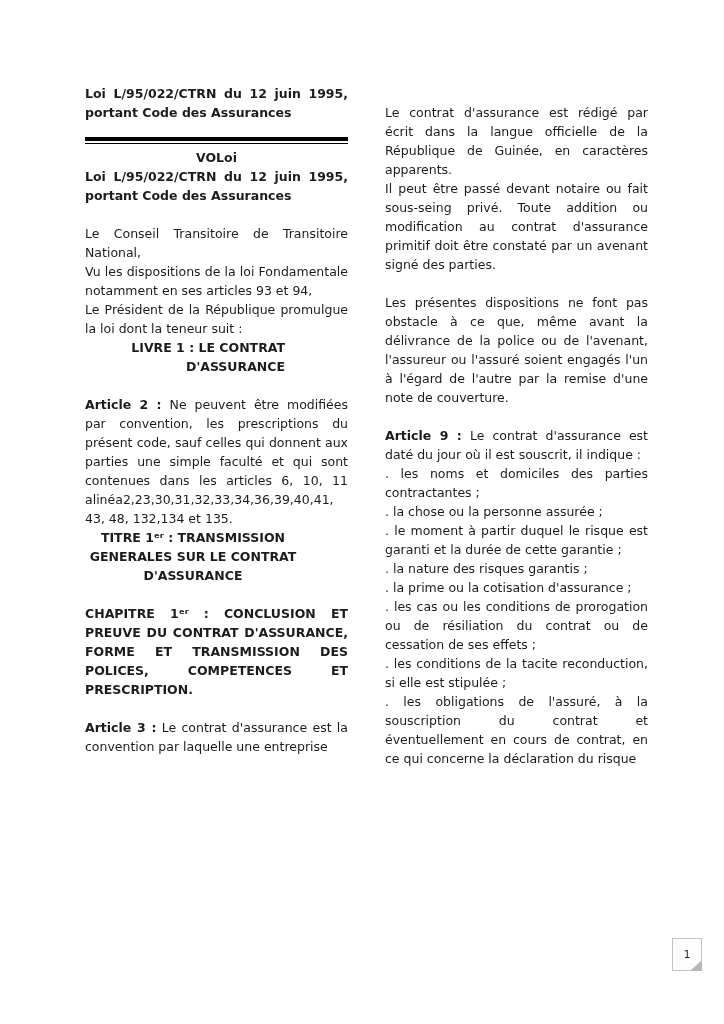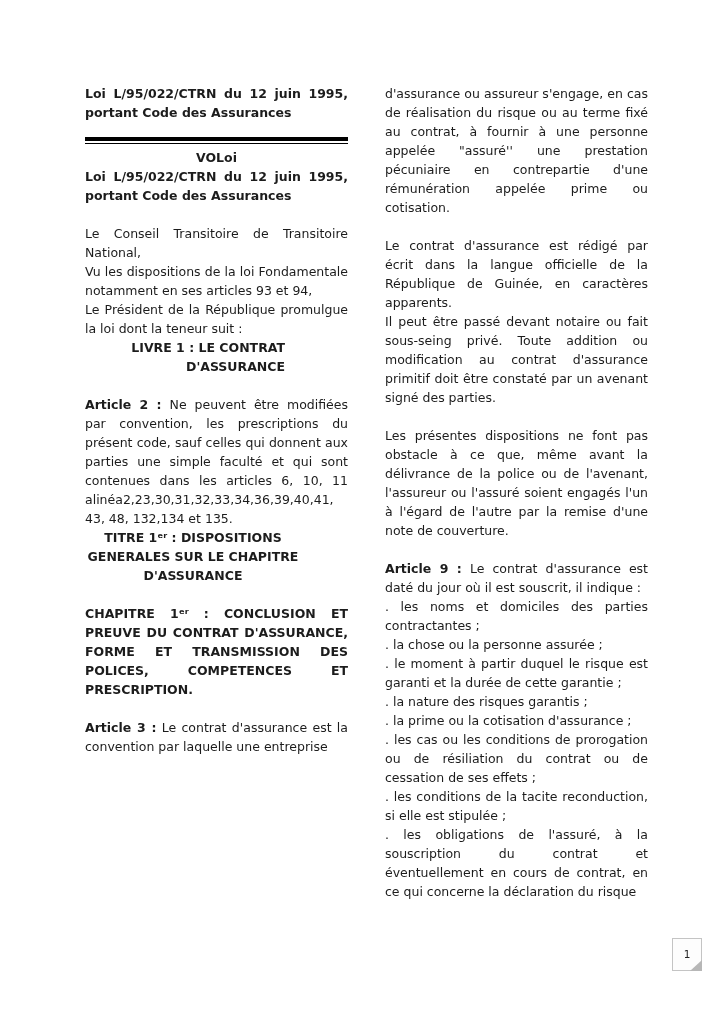--- a/index.html
+++ b/index.html
@@ -97,34 +97,33 @@
     </div>
 
     <p class="heading-livre">LIVRE 1 : LE CONTRAT D'ASSURANCE</p>
 
 
     <p class="just mt">
       <b class="lead">Article 2 :</b>
       <span>Ne peuvent être modifiées par convention, les prescriptions du présent code, sauf celles qui donnent aux parties une simple faculté et qui sont contenues dans les articles 6, 10, 11 alinéa2,23,30,31,32,33,34,36,39,40,41, 43, 48, 132,134 et 135.</span>
     </p>
 
-    <p class="heading-titre">TITRE 1ᵉʳ : DISPOSITIONS GENERALES SUR LE CHAPITRE D'ASSURANCE</p>
+    <p class="heading-titre">TITRE 1ᵉʳ : TRANSMISSION GENERALES SUR LE CONTRAT D'ASSURANCE</p>
 
     <p class="just bold mt">CHAPITRE 1ᵉʳ : CONCLUSION ET PREUVE DU CONTRAT D'ASSURANCE, FORME ET TRANSMISSION DES POLICES, COMPETENCES ET PRESCRIPTION.</p>
 
     <p class="just mt">
       <b class="lead">Article 3 :</b>
       <span>Le contrat d'assurance est la convention par laquelle une entreprise</span>
     </p>
 
   </div>
 
   <div class="col col-right">
 
-    <p class="just">d'assurance ou assureur s'engage, en cas de réalisation du risque ou au terme fixé au contrat, à fournir à une personne appelée "assuré'' une prestation pécuniaire en contrepartie d'une rémunération appelée prime ou cotisation.</p>
 
     <div class="mt">
       <p class="just">Le contrat d'assurance est rédigé par écrit dans la langue officielle de la République de Guinée, en caractères apparents.</p>
       <p class="just">Il peut être passé devant notaire ou fait sous-seing privé. Toute addition ou modification au contrat d'assurance primitif doit être constaté par un avenant signé des parties.</p>
     </div>
 
     <p class="just mt">Les présentes dispositions ne font pas obstacle à ce que, même avant la délivrance de la police ou de l'avenant, l'assureur ou l'assuré soient engagés l'un à l'égard de l'autre par la remise d'une note de couverture.</p>
 
     <div class="mt">
       <p class="just">

